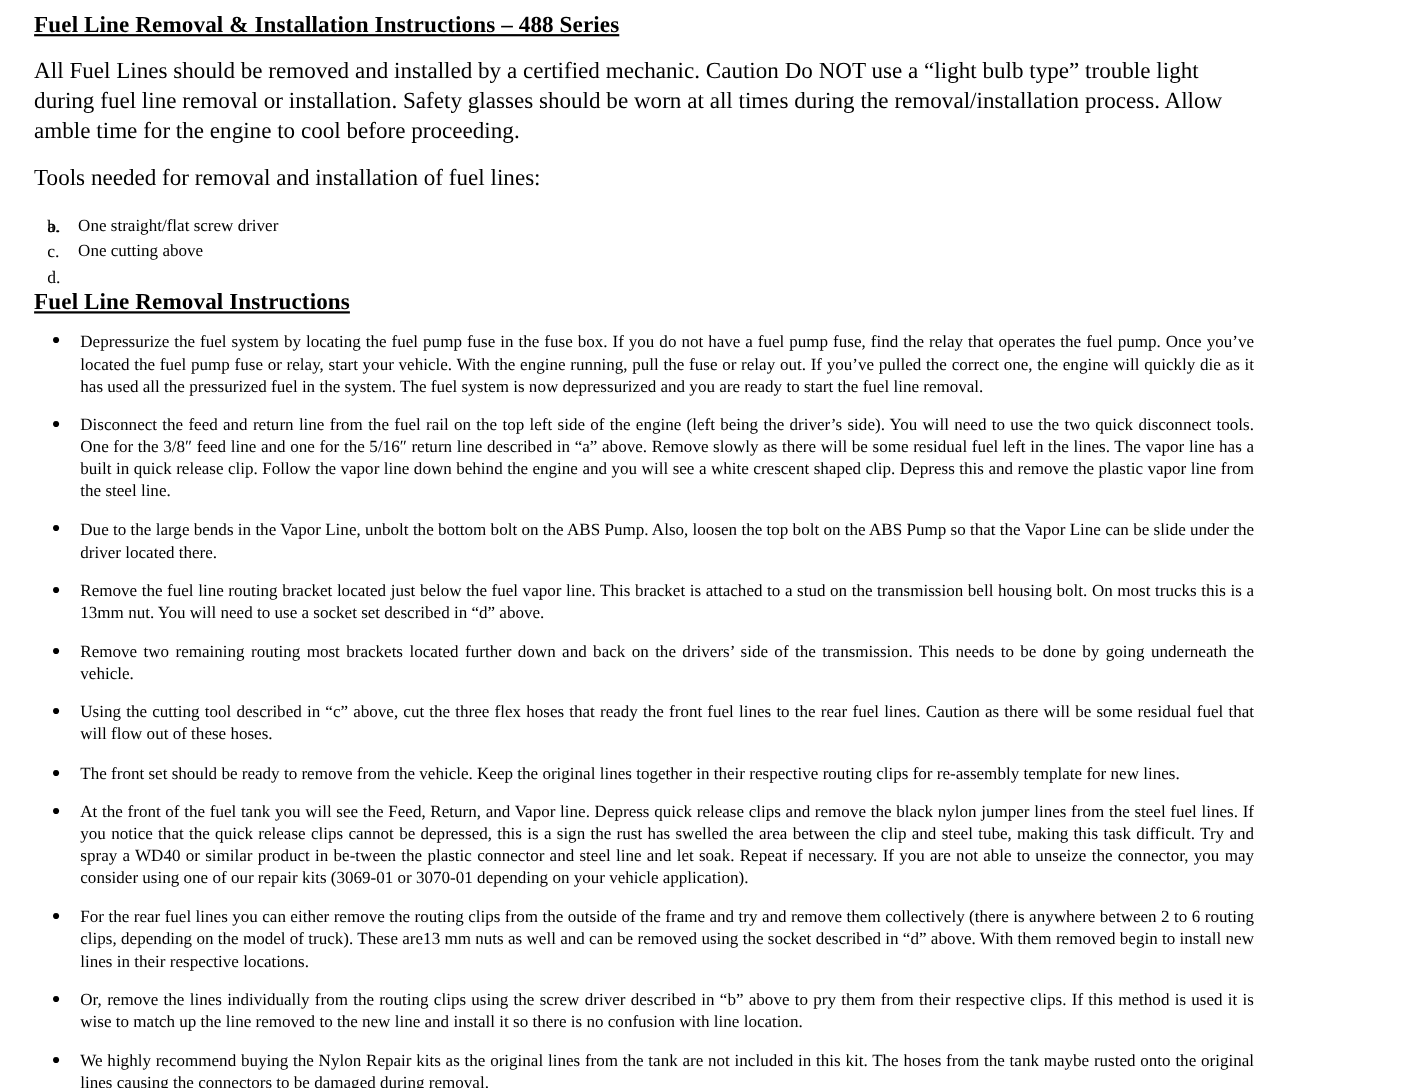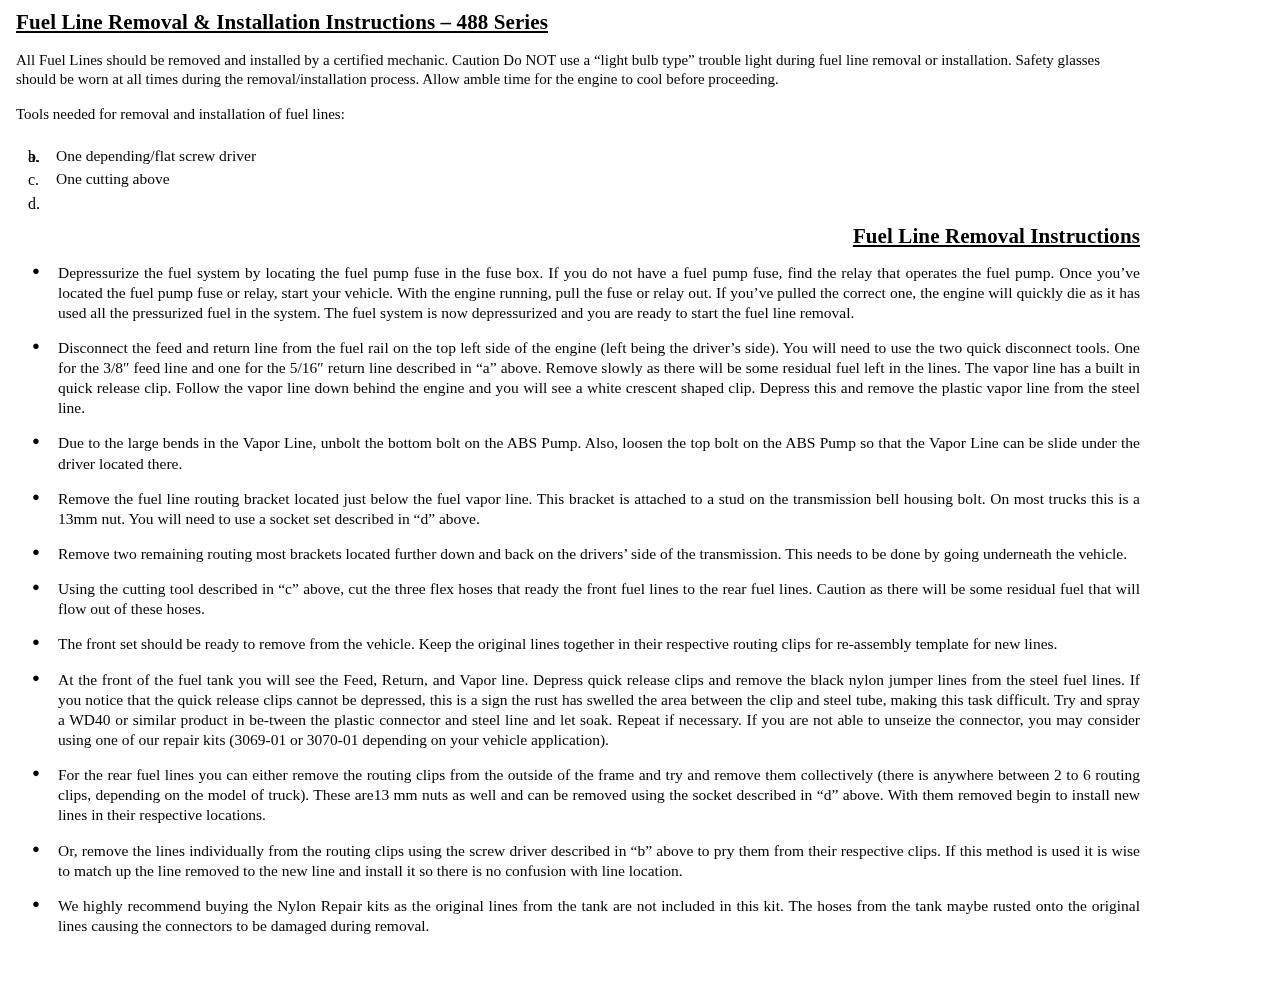--- a/index.html
+++ b/index.html
@@ -11,41 +11,40 @@
     width: 1280px;
     height: 989px;
     font-family: "Liberation Serif", serif;
     color: #000000;
     overflow: hidden;
   }
   .page {
     box-sizing: border-box;
     width: 1156px;
     height: 989px;
-    padding: 6px 16px 0 16px;
+    padding: 6px 16px 0 31px;
   }
   h1.doc-title {
     font-family: "Liberation Serif", serif;
     font-size: 21px;
     font-weight: bold;
     text-decoration: underline;
     margin: 4px 0 16px 0;
     letter-spacing: 0.1px;
   }
   h2.section-title {
     font-family: "Liberation Serif", serif;
     font-size: 21px;
     font-weight: bold;
     text-decoration: underline;
-    margin: 33px 0 14px 0;
+    margin: 22px 0 14px 0;
     letter-spacing: 0.1px;
-    text-align: right;
   }
   p.para {
-    font-size: 15px;
+    font-size: 21px;
     line-height: 1.28;
     margin: 0 0 16px 0;
     text-align: left;
   }
   p.para.tools-lead {
     margin-bottom: 20px;
   }
   ol.tools-list {
     list-style: none;
     margin: 0 0 0 0;
@@ -103,21 +102,21 @@
   <p class="para just">All Fuel Lines should be removed and installed by a certified mechanic. Caution Do NOT use a “light bulb type” trouble light during fuel line removal or installation. Safety glasses should be worn at all times during the removal/installation process. Allow amble time for the engine to cool before proceeding.</p>
 
   <p class="para tools-lead">Tools needed for removal and installation of fuel lines:</p>
 
   <ol class="tools-list">
     <li>
       <span class="marker">a.</span>
     </li>
     <li>
       <span class="marker">b.</span>
-      <span>One depending/flat screw driver</span>
+      <span>One straight/flat screw driver</span>
     </li>
     <li>
       <span class="marker">c.</span>
       <span>One cutting above</span>
     </li>
     <li>
       <span class="marker">d.</span>
     </li>
   </ol>
 

